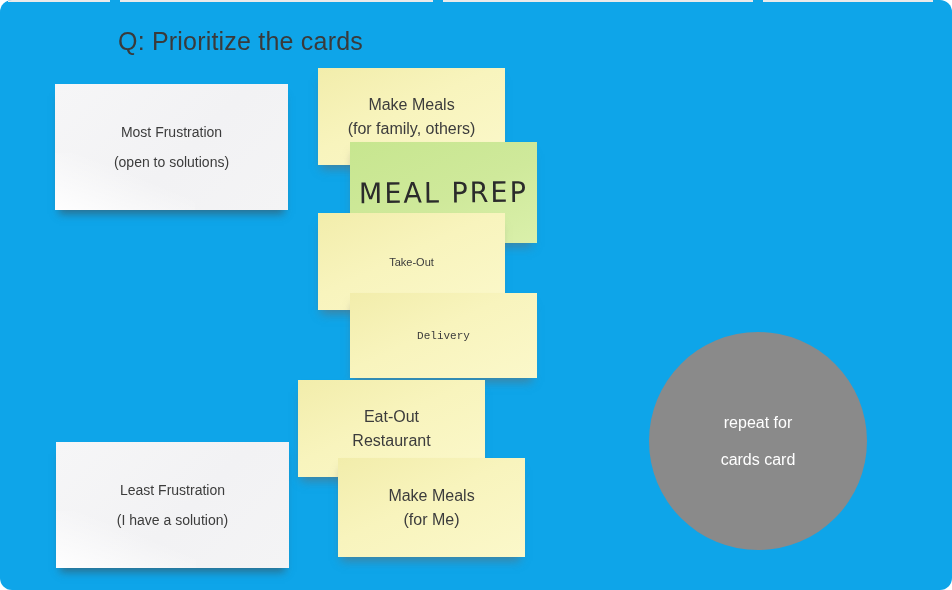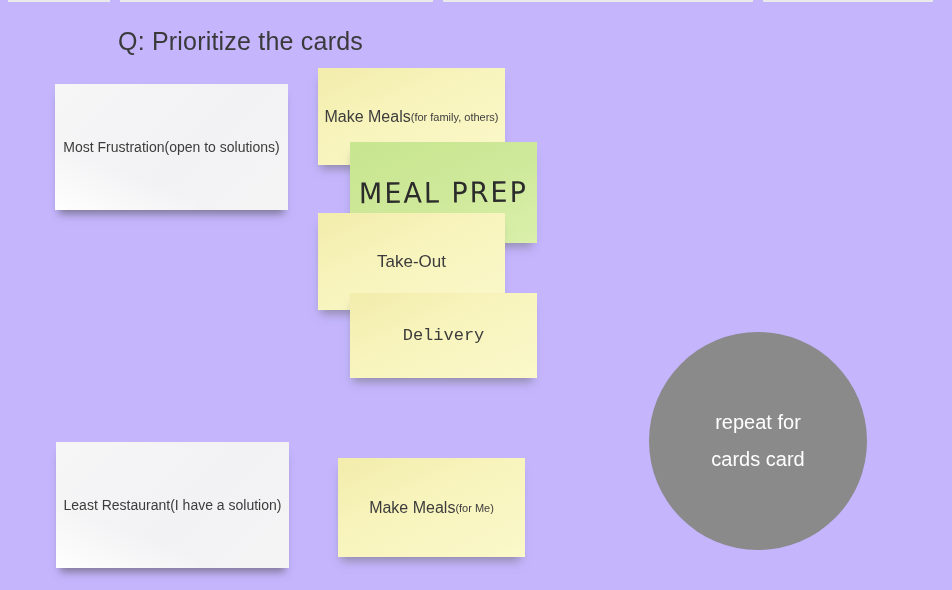--- a/index.html
+++ b/index.html
@@ -1,39 +1,40 @@
 <!DOCTYPE html>
 <html><head>
 <meta charset="utf-8">
 <style>
   html,body{margin:0;padding:0;background:#ffffff;}
   #canvas{
     position:relative;
     width:952px;height:590px;
-    background:#c4b5fd;
+    background:#0ea5e9;
     overflow:hidden;
     font-family:"Liberation Sans",sans-serif;
+    border-radius:12px;
   }
 
   
   .top-seg{position:absolute;top:0;height:2px;background:#eaeaea;}
   .seg1{left:8px;width:102px;}
   .seg2{left:120px;width:313px;}
   .seg3{left:443px;width:310px;}
   .seg4{left:763px;width:170px;}
 
   .board-title{
     position:absolute;left:118px;top:27px;
     font-size:25px;color:#3a3a3a;letter-spacing:.2px;
     white-space:nowrap;
   }
 
   .note{
     position:absolute;
-    display:flex;flex-direction:row;
+    display:flex;flex-direction:column;
     align-items:center;justify-content:center;
     text-align:center;color:#3c3c3c;
   }
 
   
   .note-white{
     width:233px;height:126px;
     background:linear-gradient(135deg,#f6f6f7 0%,#f2f2f4 55%,#f4f4f5 100%);
     box-shadow:0 8px 8px -4px rgba(70,70,70,.55);
     font-size:14px;line-height:30px;
@@ -52,22 +53,22 @@
     width:187px;height:97px;
     background:linear-gradient(155deg,#f2edab 0%,#f8f4bd 45%,#fbf8ca 100%);
     box-shadow:-1px 8px 9px -4px rgba(105,105,105,.55);
     font-size:16px;line-height:24px;
   }
   .note-green{
     width:187px;height:101px;
     background:linear-gradient(155deg,#c7e68f 0%,#cfe99b 55%,#daf0ab 100%);
     box-shadow:-1px 8px 9px -4px rgba(105,105,105,.5);
   }
-  .sub-line{font-size:11px;}
-  .single-line{font-size:17px;}
+  .sub-line{font-size:16px;}
+  .single-line{font-size:11px;}
 
   .pos-make-meals-family{left:318px;top:68px;z-index:1;}
   .pos-meal-prep{left:350px;top:142px;z-index:2;}
   .pos-take-out{left:318px;top:213px;z-index:3;}
   .pos-delivery{left:350px;top:293px;height:85px;z-index:4;font-family:Liberation Mono, monospace;}
   .pos-eat-out{left:298px;top:380px;z-index:5;}
   .pos-make-meals-me{left:338px;top:458px;height:99px;z-index:6;}
 
   .handwriting{
     font-family:"DejaVu Sans",sans-serif;
@@ -76,21 +77,21 @@
   }
 
   
   .annotation-circle{
     position:absolute;left:649px;top:332px;
     width:218px;height:218px;border-radius:50%;
     background:#8a8a8a;
     display:flex;flex-direction:column;
     align-items:center;justify-content:center;
     text-align:center;color:#ffffff;
-    font-size:20px;line-height:37px;
+    font-size:16px;line-height:37px;
     z-index:1;
   }
 </style>
 </head>
 <body>
 
 <div id="canvas">
 
   <div class="top-seg seg1"></div>
   <div class="top-seg seg2"></div>
@@ -98,41 +99,45 @@
   <div class="top-seg seg4"></div>
 
   <div class="board-title">Q: Prioritize the cards</div>
 
   <div class="note note-white pos-most">
     <span>Most Frustration</span>
     <span>(open to solutions)</span>
   </div>
 
   <div class="note note-white pos-least">
-    <span>Least Restaurant</span>
+    <span>Least Frustration</span>
     <span>(I have a solution)</span>
   </div>
 
   <div class="note note-yellow pos-make-meals-family">
     <span>Make Meals</span>
     <span class="sub-line">(for family, others)</span>
   </div>
 
   <div class="note note-green pos-meal-prep">
     <span class="handwriting">MEAL PREP</span>
   </div>
 
   <div class="note note-yellow pos-take-out">
     <span class="single-line">Take-Out</span>
   </div>
 
   <div class="note note-yellow pos-delivery">
     <span class="single-line">Delivery</span>
   </div>
 
+  <div class="note note-yellow pos-eat-out">
+    <span>Eat-Out</span>
+    <span>Restaurant</span>
+  </div>
 
   <div class="note note-yellow pos-make-meals-me">
     <span>Make Meals</span>
     <span class="sub-line">(for Me)</span>
   </div>
 
   <div class="annotation-circle">
     <span>repeat for</span>
     <span>cards card</span>
   </div>

